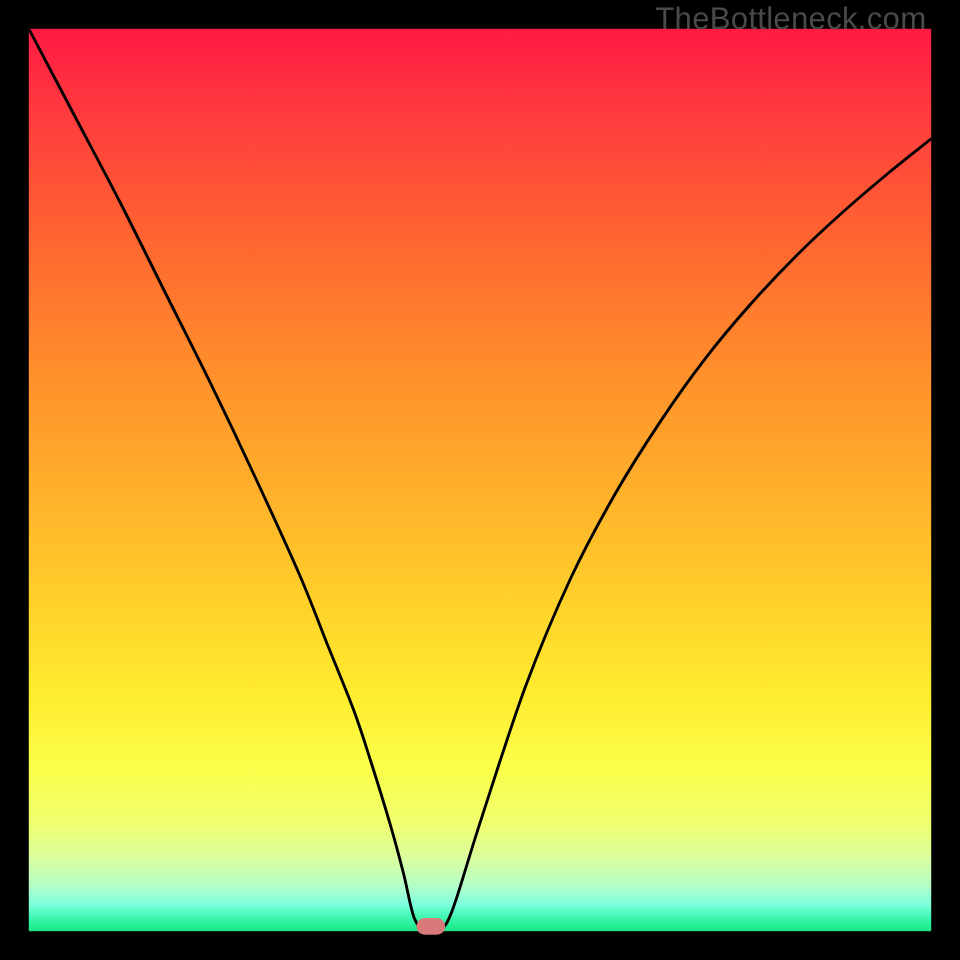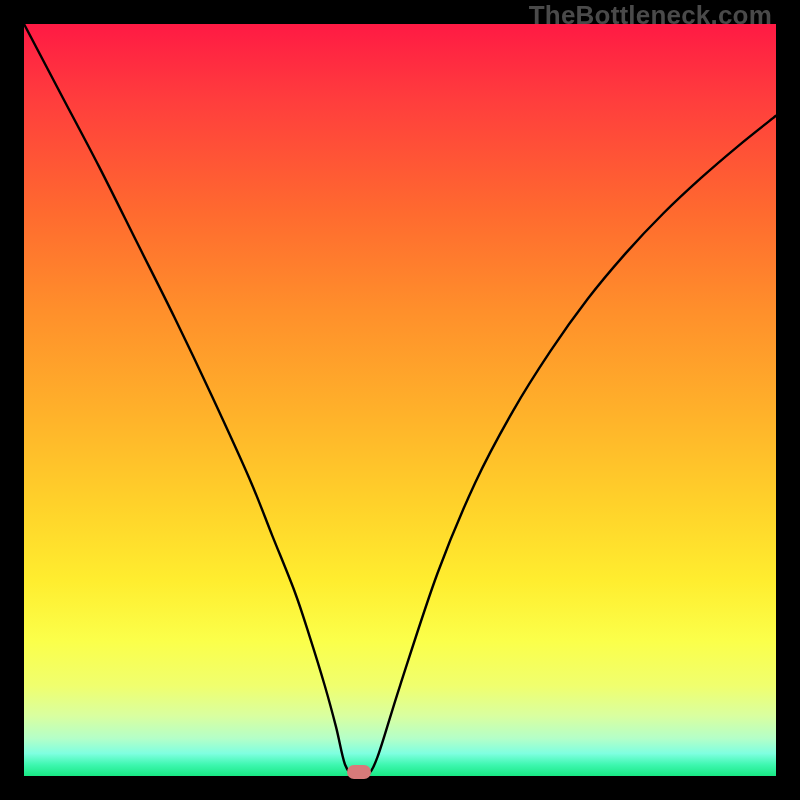--- a/index.html
+++ b/index.html
@@ -33,21 +33,21 @@
       #3ef7b0 98.5%,
       #18e884 100%
     );
   }
   .watermark {
     position: absolute;
     top: 0px;
     right: 28px;
     color: #4a4a4a;
     font-size: 26px;
-    font-weight: 700;
+    font-weight: 400;
     letter-spacing: 0.2px;
     font-family: Arial, Helvetica, sans-serif;
   }
   svg.curve {
     position: absolute;
     left: 0;
     top: 0;
     width: 752px;
     height: 752px;
   }

